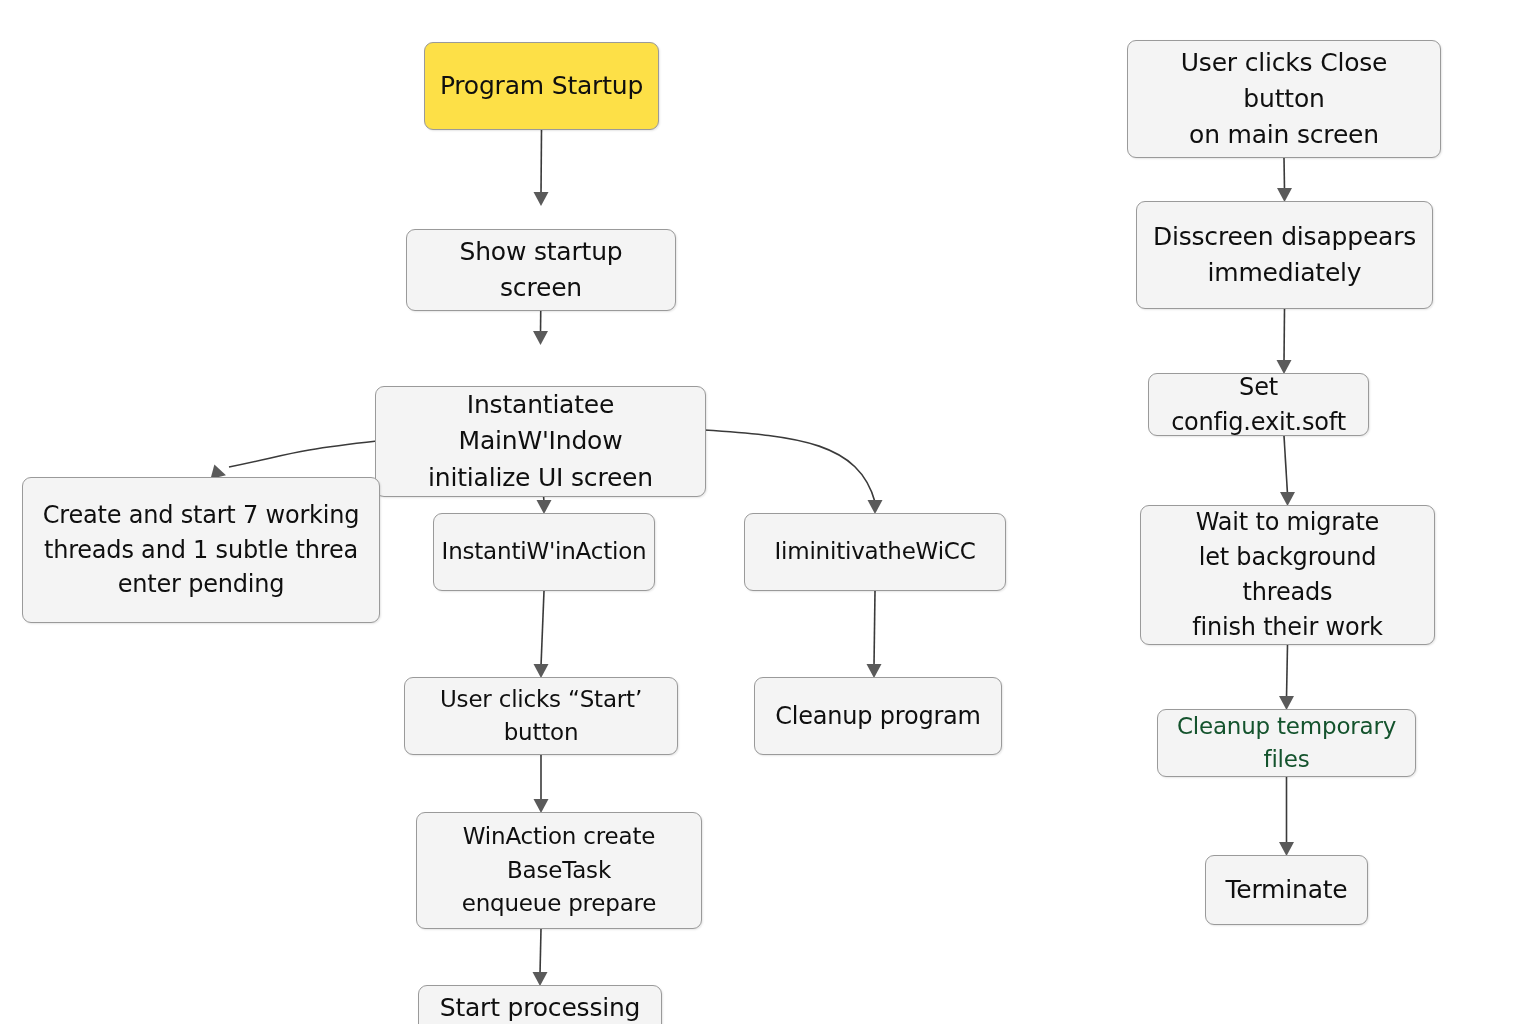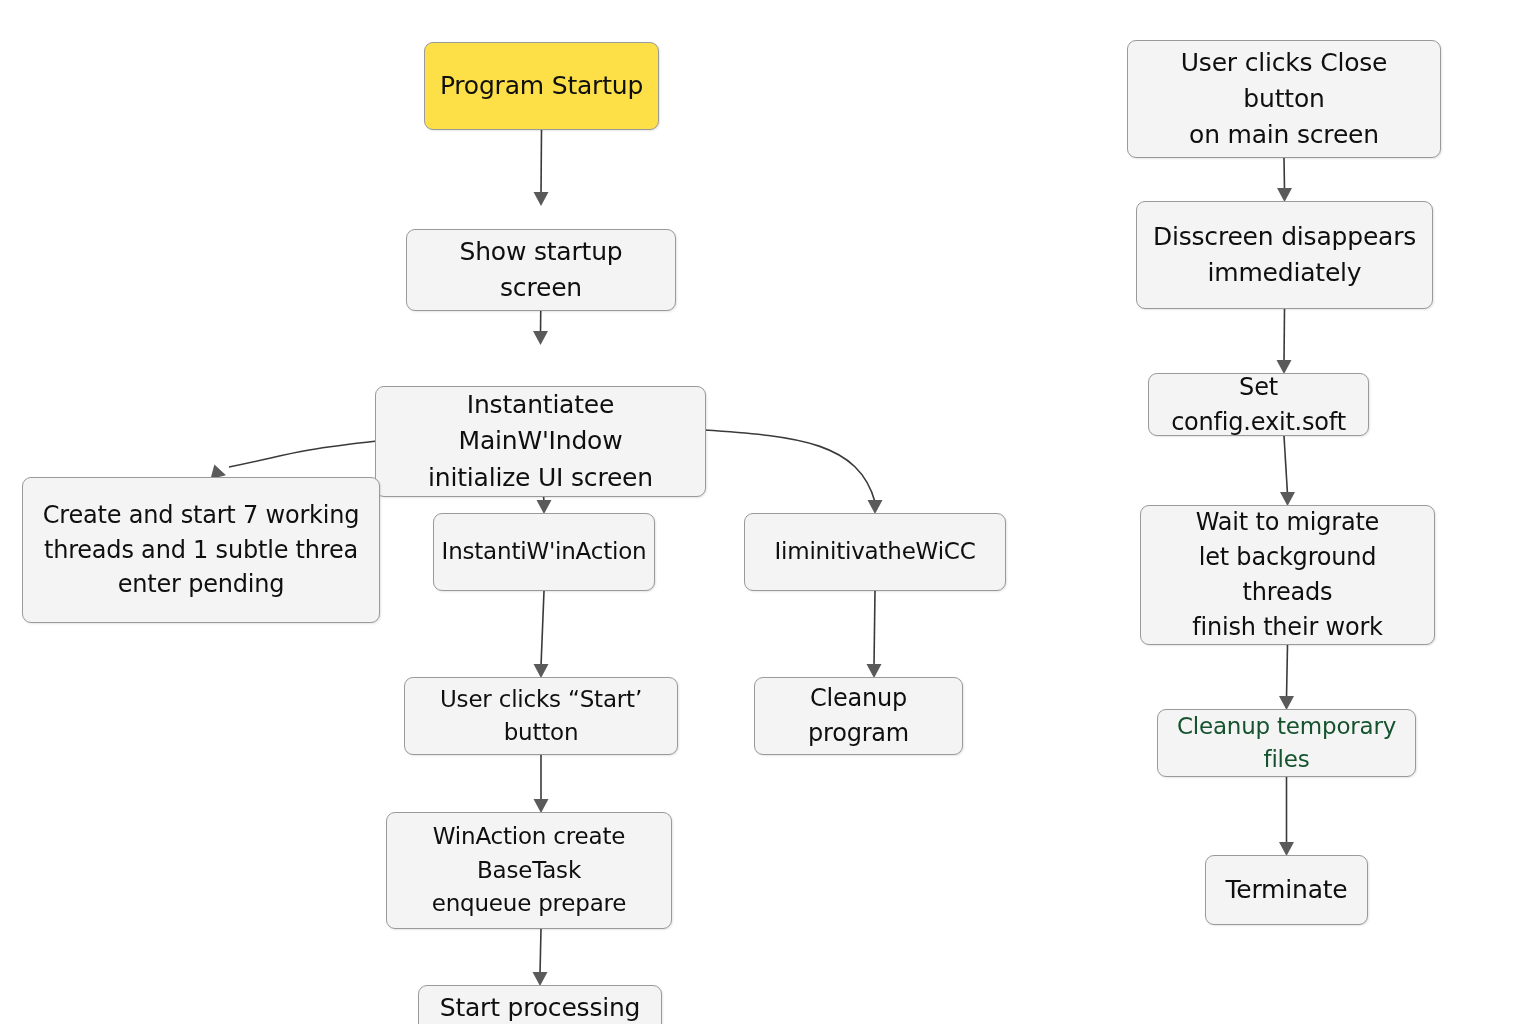--- a/index.html
+++ b/index.html
@@ -102,24 +102,24 @@
       </div>
       <div class="node" style="left: 433px; top: 513px; width: 222px; height: 78px; background: rgb(244, 244, 244); border-color: rgb(154, 154, 154); color: rgb(15, 15, 15); font-size: 23px;">
         <span class="label">InstantiW'inAction</span>
       </div>
       <div class="node" style="left: 744px; top: 513px; width: 262px; height: 78px; background: rgb(244, 244, 244); border-color: rgb(154, 154, 154); color: rgb(15, 15, 15); font-size: 23px;">
         <span class="label">IiminitivatheWiCC</span>
       </div>
       <div class="node" style="left: 404px; top: 677px; width: 274px; height: 78px; background: rgb(244, 244, 244); border-color: rgb(154, 154, 154); color: rgb(15, 15, 15); font-size: 23px;">
         <span class="label">User clicks “Start’ button</span>
       </div>
-      <div class="node" style="left: 754px; top: 677px; width: 209px; height: 78px; background: rgb(244, 244, 244); border-color: rgb(154, 154, 154); color: rgb(15, 15, 15); font-size: 24px;">
+      <div class="node" style="left: 754px; top: 677px; width: 248px; height: 78px; background: rgb(244, 244, 244); border-color: rgb(154, 154, 154); color: rgb(15, 15, 15); font-size: 24px;">
         <span class="label">Cleanup program</span>
       </div>
-      <div class="node" style="left: 386px; top: 812px; width: 286px; height: 117px; background: rgb(244, 244, 244); border-color: rgb(154, 154, 154); color: rgb(15, 15, 15); font-size: 23px;">
+      <div class="node" style="left: 416px; top: 812px; width: 286px; height: 117px; background: rgb(244, 244, 244); border-color: rgb(154, 154, 154); color: rgb(15, 15, 15); font-size: 23px;">
         <span class="label">WinAction create BaseTask
 enqueue prepare</span>
       </div>
       <div class="node" style="left: 418px; top: 985px; width: 244px; height: 82px; background: rgb(244, 244, 244); border-color: rgb(154, 154, 154); color: rgb(15, 15, 15); font-size: 25px;">
         <span class="label">Start processing flow</span>
       </div>
       <div class="node" style="left: 1127px; top: 40px; width: 314px; height: 118px; background: rgb(244, 244, 244); border-color: rgb(154, 154, 154); color: rgb(15, 15, 15); font-size: 25px;">
         <span class="label">User clicks Close button
 on main screen</span>
       </div>

